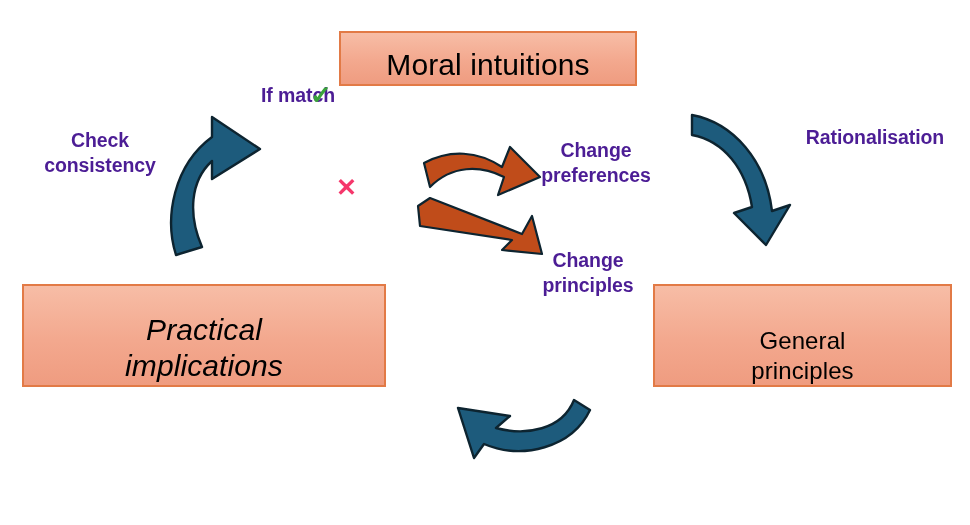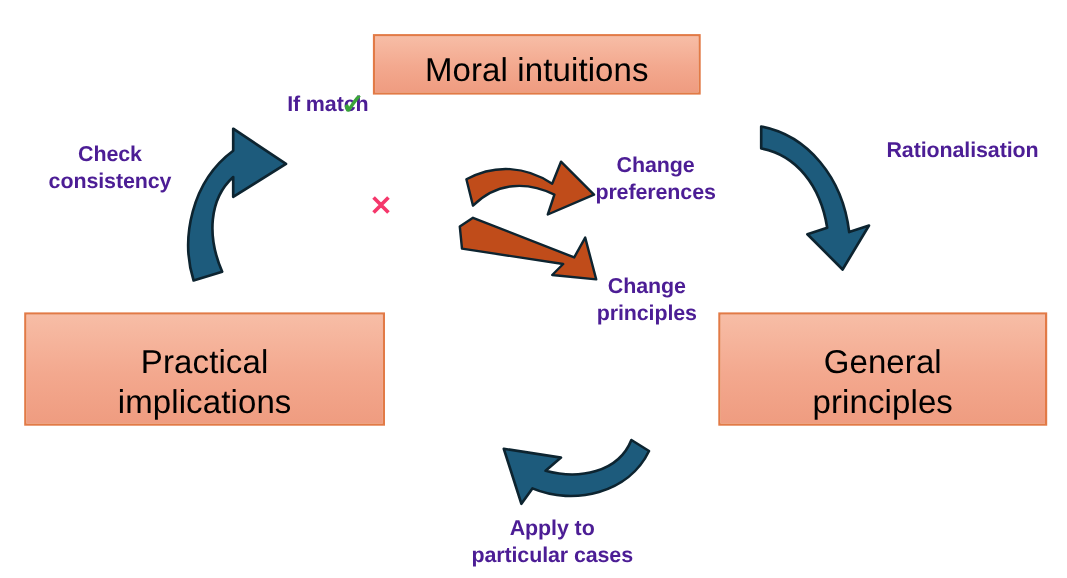--- a/index.html
+++ b/index.html
@@ -32,30 +32,31 @@
   #box-moral {
     left: 339px;
     top: 31px;
     width: 298px;
     height: 55px;
     font-size: 30px;
   }
   #box-practical {
     left: 22px;
     top: 284px;
-    width: 328px;
+    width: 364px;
     height: 103px;
     font-size: 30px;
+    font-style: italic;
   }
   #box-general {
     left: 653px;
     top: 284px;
     width: 299px;
     height: 103px;
-    font-size: 30px;
+    font-size: 24px;
   }
   .box-text {
     white-space: pre-line;
     display: block;
   }
 
   .label {
     position: absolute;
     color: #4c1d95;
     font-weight: bold;
@@ -208,19 +209,17 @@
   </svg>
 
   <div class="label" id="lbl-check">Check
 consistency</div>
   <div class="label" id="lbl-ifmatch">If match</div>
   <div class="label" id="lbl-rationalisation">Rationalisation</div>
   <div class="label" id="lbl-changepref">Change
 preferences</div>
   <div class="label" id="lbl-changeprin">Change
 principles</div>
-  <div class="label" id="lbl-apply">Apply to
-particular cases</div>
 
   <div class="mark" id="mark-check">✓</div>
   <div class="mark" id="mark-cross">✕</div>
 
 </div>
 
 </body></html>

